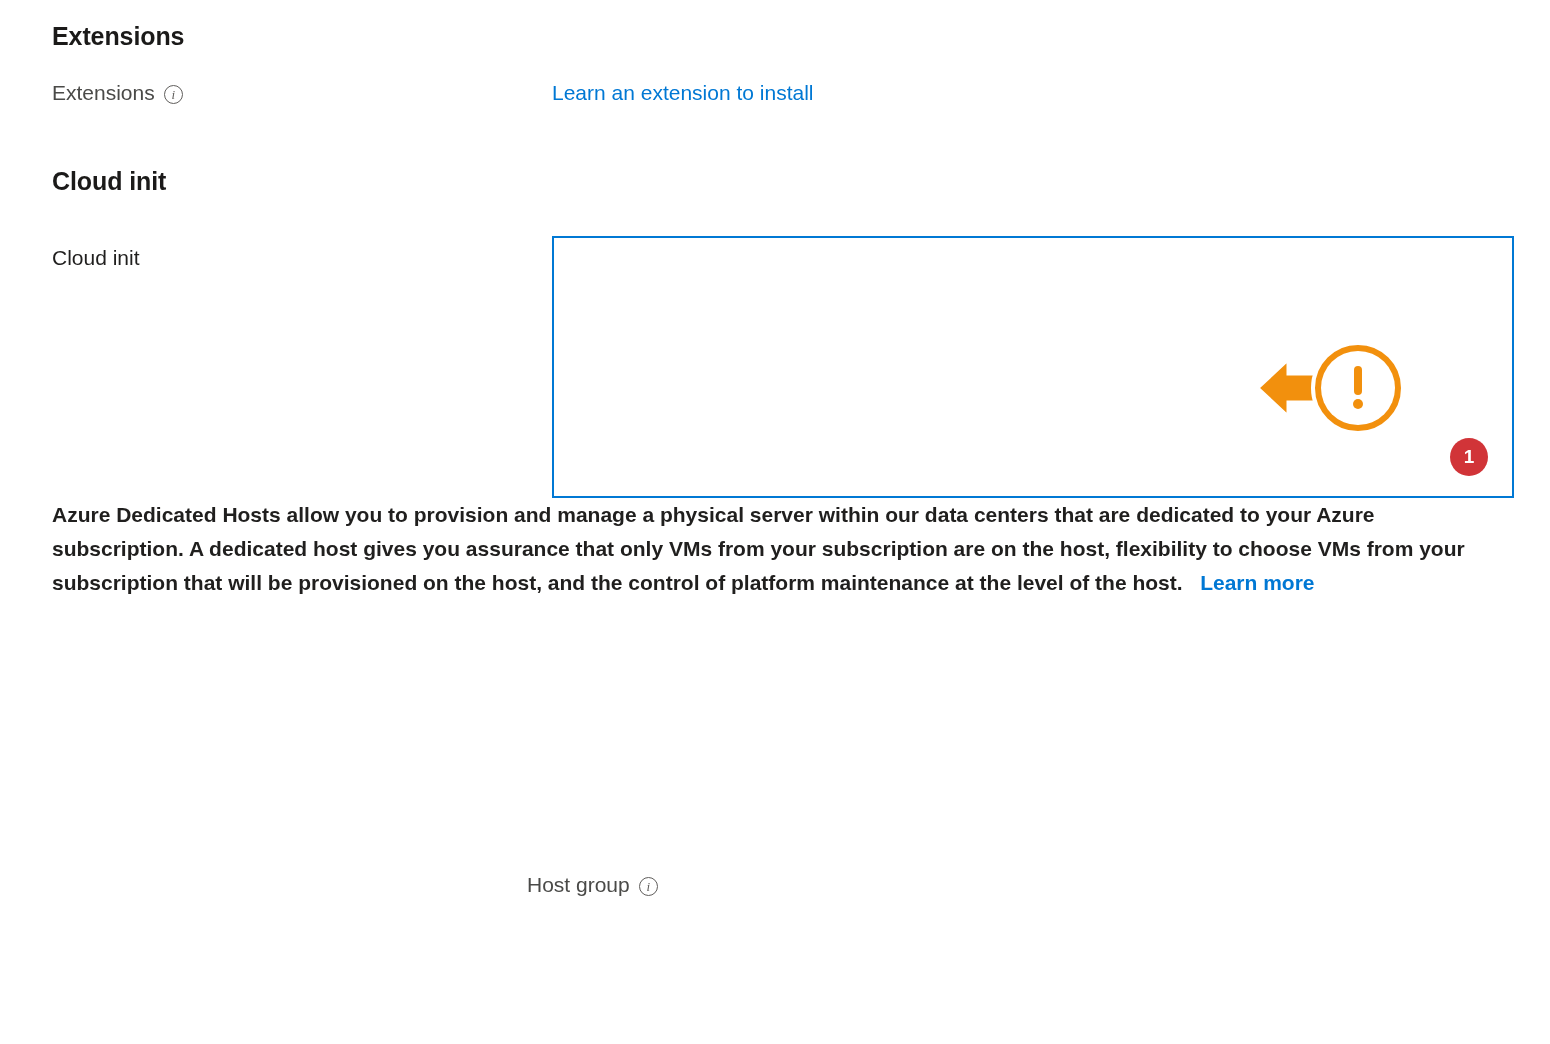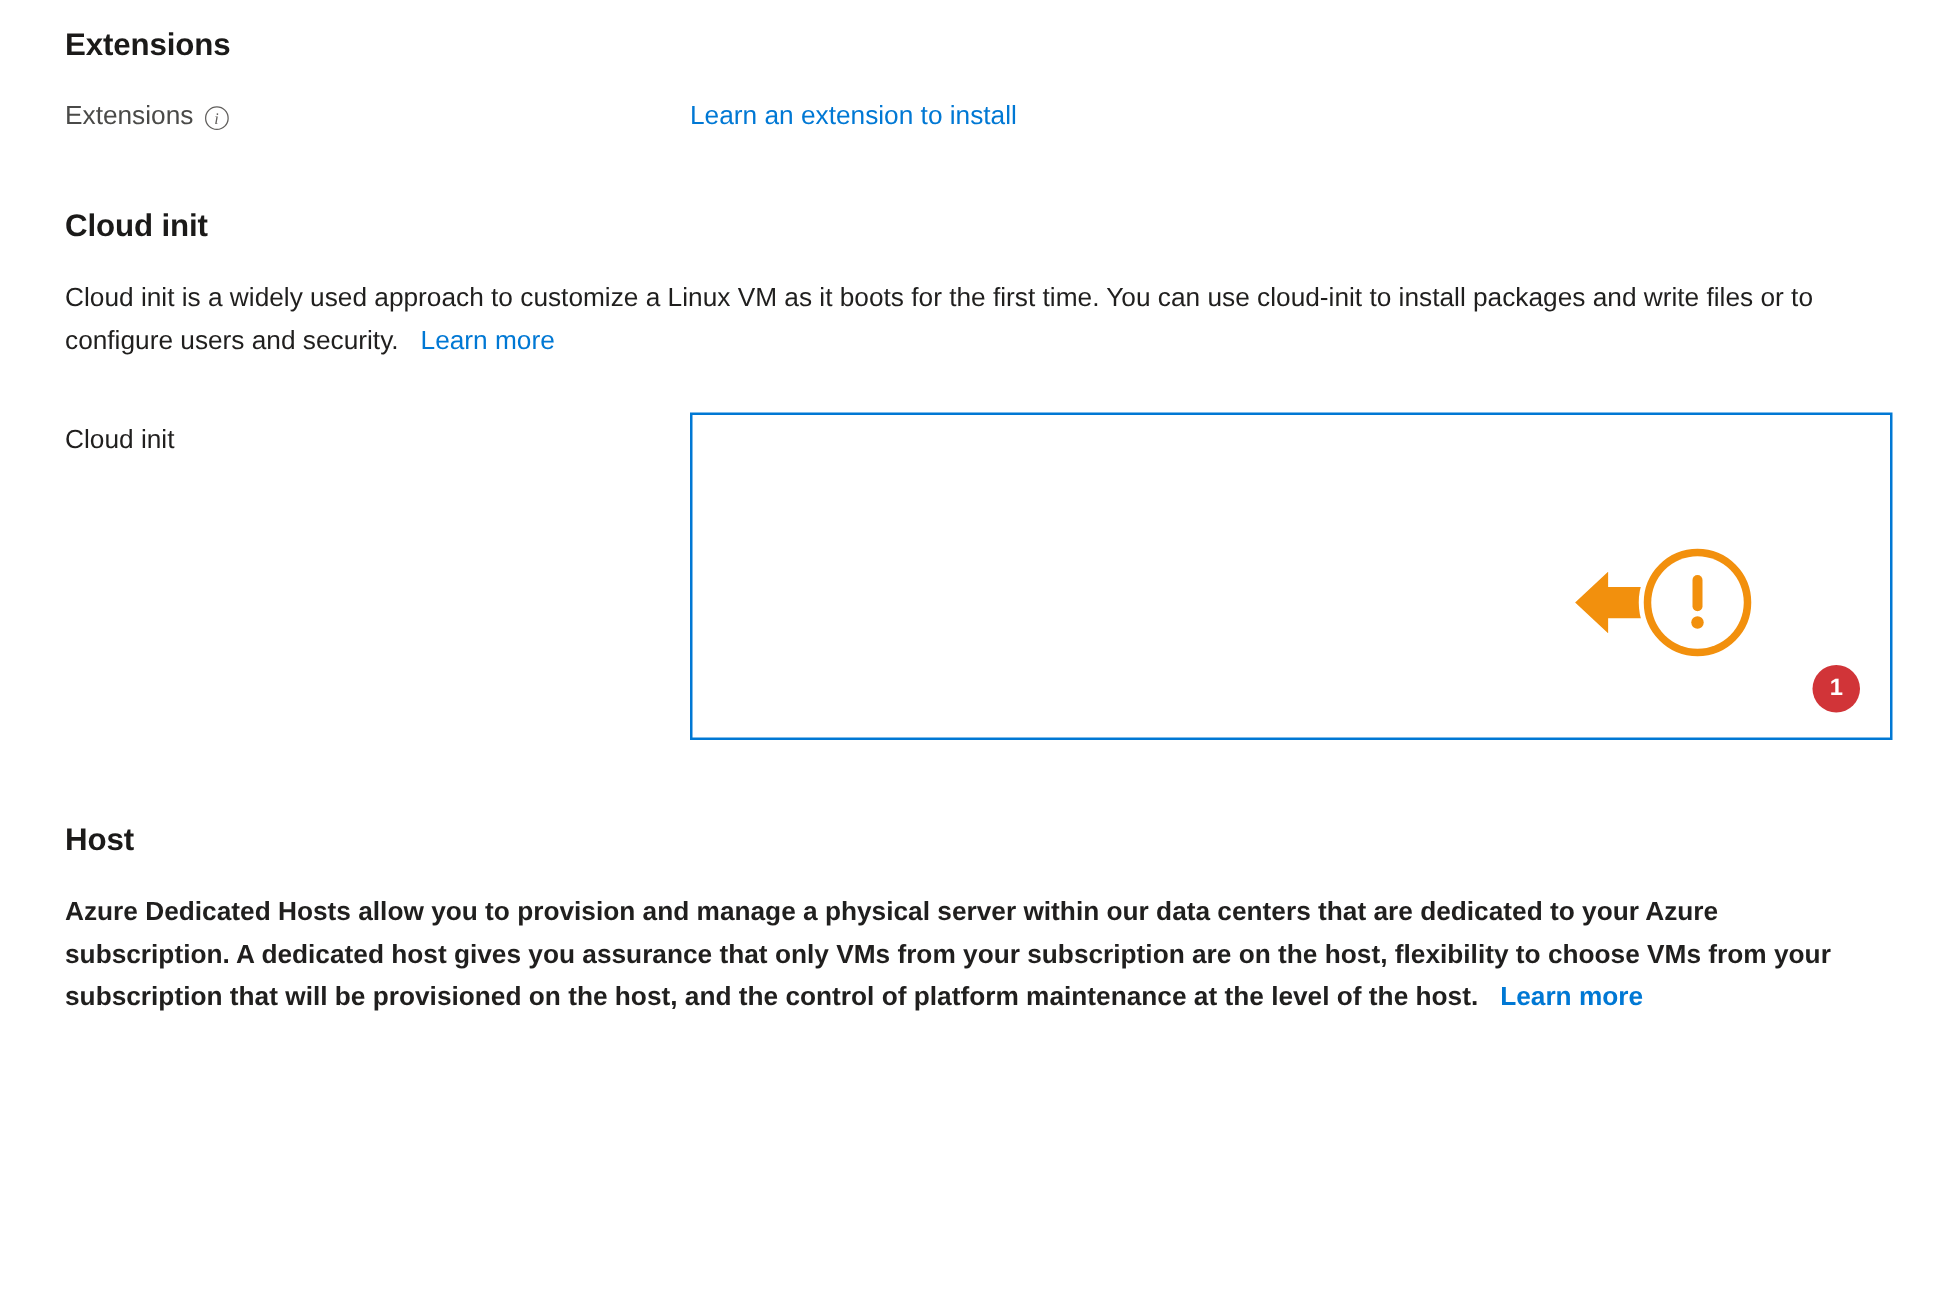--- a/index.html
+++ b/index.html
@@ -195,24 +195,20 @@
 
   <div class="row ext-row">
     <div class="label label-gray">
       <span>Extensions</span>
       <span class="info-icon">i</span>
     </div>
     <a class="link">Learn an extension to install</a>
   </div>
 
   <h2 class="section-title cloudinit-heading">Cloud init</h2>
-  <p class="section-desc cloudinit-desc">
-    <span>Cloud init is a widely used approach to customize a Linux VM as it boots for the first time. You can use cloud-init to install packages and write files or to configure users and security.</span>
-    &nbsp;&nbsp;<a class="link">Learn more</a>
-  </p>
 
   <div class="row cloudinit-row">
     <div class="label cloudinit-label">
       <span>Cloud init</span>
     </div>
 
     <div class="textarea-wrap">
       <div class="cloud-textarea">
         
         
@@ -223,21 +219,20 @@
         <circle cx="108" cy="48" r="45" fill="#f2900d" stroke="#ffffff" stroke-width="4"></circle>
         <circle cx="108" cy="48" r="37" fill="#ffffff"></circle>
         <rect x="104" y="26" width="8" height="29" rx="4" fill="#f2900d"></rect>
         <circle cx="108" cy="64" r="5" fill="#f2900d"></circle>
       </svg>
 
       <div class="badge-one">1</div>
     </div>
   </div>
 
-  <h2 class="section-title host-heading">Host</h2>
   <p class="section-desc host-desc">
     <span>Azure Dedicated Hosts allow you to provision and manage a physical server within our data centers that are dedicated to your Azure subscription. A dedicated host gives you assurance that only VMs from your subscription are on the host, flexibility to choose VMs from your subscription that will be provisioned on the host, and the control of platform maintenance at the level of the host.</span>
     &nbsp;&nbsp;<a class="link">Learn more</a>
   </p>
 
   <div class="row hostgroup-row">
     <div class="label label-gray">
       <span>Host group</span>
       <span class="info-icon">i</span>
     </div>

